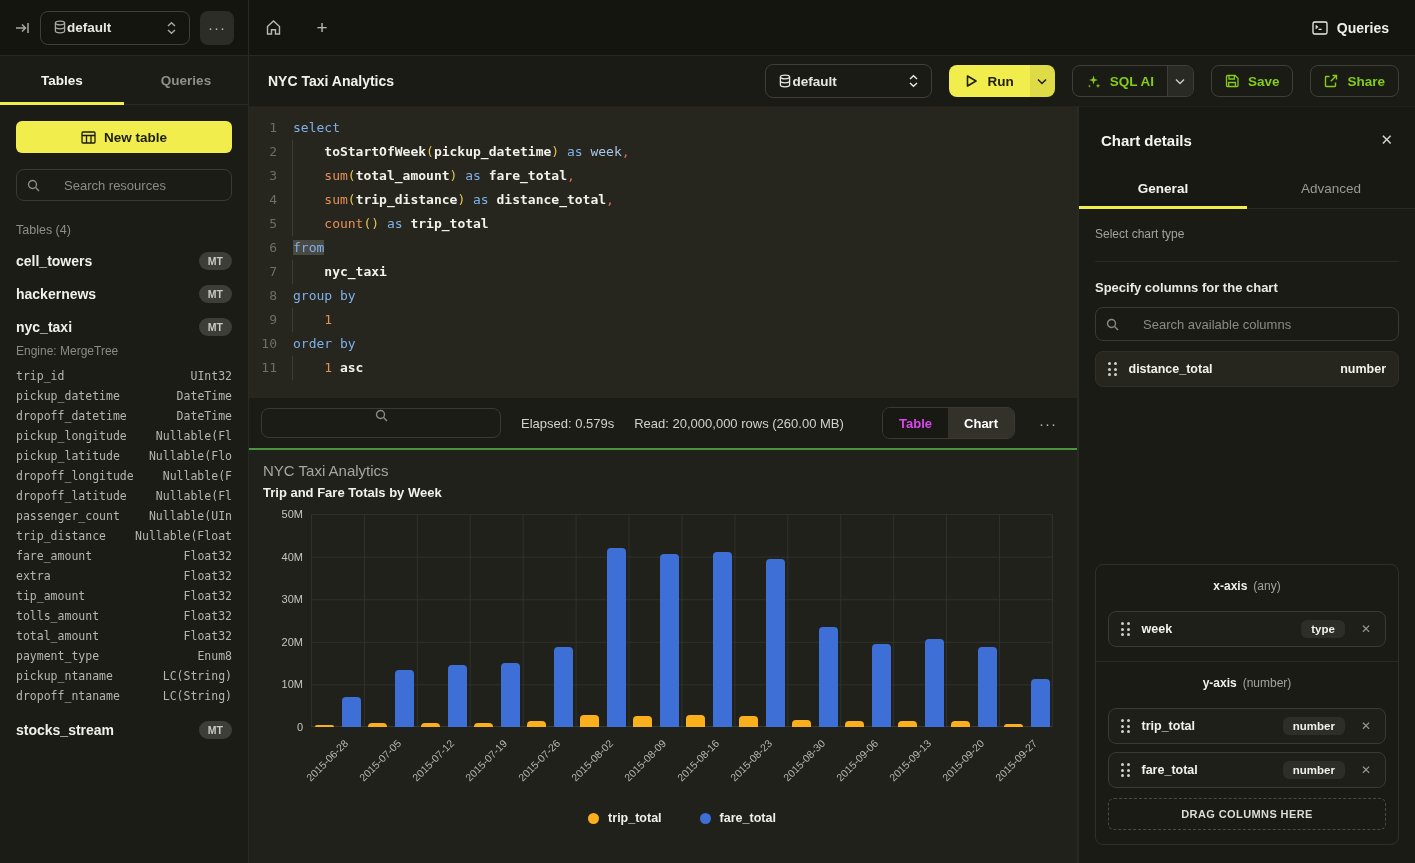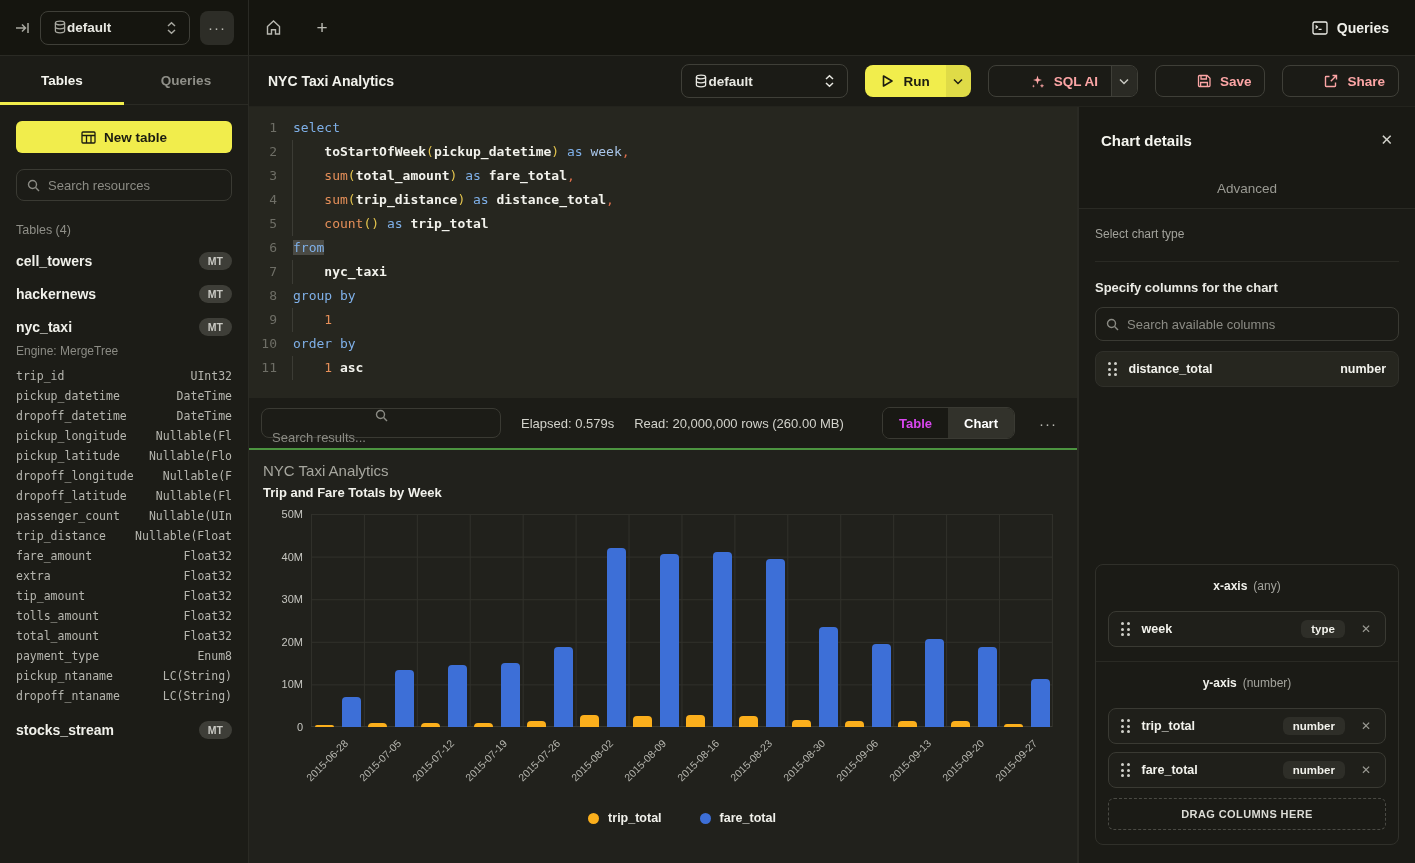--- a/index.html
+++ b/index.html
@@ -31,21 +31,21 @@
   .sidebar { background:#1c1c17; border-right:1px solid #2a2a24; display:flex; flex-direction:column; overflow:hidden;}
   .sb-tabs { display:flex; height:49px; border-bottom:1px solid #2a2a24; flex:none;}
   .sb-tab { flex:1; display:flex; align-items:center; justify-content:center; font-size:13.5px; font-weight:700;
             color:#8f8f88; position:relative; cursor:pointer; }
   .sb-tab.active { color:#f5f5ef; }
   .sb-tab.active::after { content:""; position:absolute; left:0; right:0; bottom:-1px; height:3px; background:#f1ed4c; }
   .sb-body { padding:16px; overflow:hidden; }
   .new-table { width:100%; height:32px; background:#f1ed4c; color:#1c1c10; border:none; border-radius:6px;
                font-family:inherit; font-size:13.5px; font-weight:700; display:flex; align-items:center; justify-content:center; gap:8px; cursor:pointer;}
   .search-box { margin-top:16px; height:32px; border:1px solid #3a3a33; border-radius:8px; display:flex;
-                align-items:center; gap:8px; padding:0 10px; color:#8b8b84; }
+                align-items:center; gap:24px; padding:0 10px; color:#8b8b84; }
   .search-box input { background:transparent; border:none; outline:none; color:#d8d8d2; font-family:inherit; font-size:13px; width:100%; }
   .search-box input::placeholder { color:#8b8b84; }
   .sb-section { margin-top:22px; font-size:12.5px; color:#8f8f88; }
   .tbl-row { display:flex; align-items:center; justify-content:space-between; margin-top:15px; cursor:pointer; }
   .tbl-name { font-size:14px; font-weight:700; color:#f0f0ea; }
   .mt-badge { background:#3e3e38; color:#c9c9c3; border-radius:10px; font-size:10.5px; font-weight:700; padding:3px 9px; }
   .engine-line { margin-top:8px; font-size:12px; color:#8b8b84; }
   .cols { margin-top:8px; }
   .col-row { display:flex; justify-content:space-between; font-family:"DejaVu Sans Mono", monospace;
              font-size:11.5px; line-height:20px; color:#b6b6af; white-space:nowrap; overflow:hidden; }
@@ -53,21 +53,21 @@
 
   
   .main { display:grid; grid-template-columns:1fr 337px; grid-template-rows:51px 1fr; min-width:0;}
   .hdr { grid-column:1 / 3; background:#1b1b16; display:flex; align-items:center; padding:0 16px 0 19px; border-bottom:1px solid #23231d;}
   .hdr-title { font-size:14px; font-weight:700; color:#f2f2ec; }
   .hdr-actions { margin-left:auto; display:flex; align-items:center; gap:17px; }
   .run-btn { display:flex; height:32px; border-radius:8px; overflow:hidden; cursor:pointer; }
   .run-main { background:#f1ed4c; color:#1d1d10; display:flex; align-items:center; gap:9px; padding:0 16px; font-size:13.5px; font-weight:700;}
   .run-chev { background:#dfdb47; width:25px; display:flex; align-items:center; justify-content:center; color:#1d1d10; }
   .ghost-btn { display:flex; align-items:center; height:32px; border:1px solid #3f3f38; border-radius:8px;
-               color:#fca5a5; font-size:13.5px; font-weight:700; cursor:pointer; overflow:hidden;padding-left:28px;}
+               color:#84cc16; font-size:13.5px; font-weight:700; cursor:pointer; overflow:hidden;}
   .ghost-btn .seg { display:flex; align-items:center; gap:9px; padding:0 13px; height:100%; }
   .ghost-btn .chev-seg { border-left:1px solid #3f3f38; background:#2a2a24; width:26px; display:flex; align-items:center; justify-content:center; color:#c9c9c3; height:100%;}
 
   
   .workcol { display:flex; flex-direction:column; min-width:0; border-right:1px solid #2a2a24; }
   .editor { background:#26261f; height:291px; padding:9px 0; overflow:hidden; font-family:"DejaVu Sans Mono", monospace; font-size:13px; flex:none;}
   .eline { display:flex; line-height:24px; white-space:pre; }
   .eline .num { width:28px; text-align:right; color:#6e6e66; flex:none; margin-right:14px; }
   .eline .code { position:relative; padding-left:2px; }
   .eline .code.guided::before { content:""; position:absolute; left:1px; top:0; bottom:0; border-left:1px solid #3c3c35; }
@@ -559,20 +559,21 @@
           </div>
       </div>
     </div>
 
     <div class="panel">
       <div class="p-head">
         <span class="p-title">Chart details</span>
         <span class="p-close">✕</span>
       </div>
       <div class="p-tabs">
+        <span class="p-tab active">General</span>
         <span class="p-tab">Advanced</span>
       </div>
       <div class="p-body">
         <div class="p-label">Select chart type</div>
         <div class="p-divider"></div>
         <div class="p-strong">Specify columns for the chart</div>
         <div class="search-box p-search">
           <span>
               <svg width="13" height="13" viewBox="0 0 13 13" fill="none" stroke="currentColor" stroke-width="1.4">
                 <circle cx="5.5" cy="5.5" r="4"></circle>

